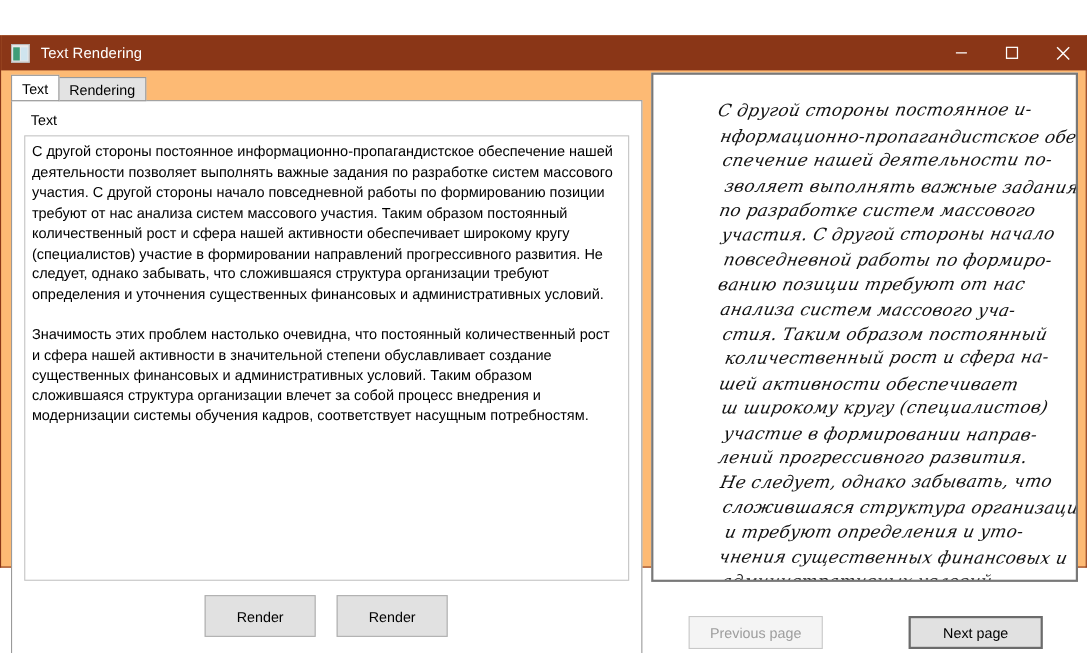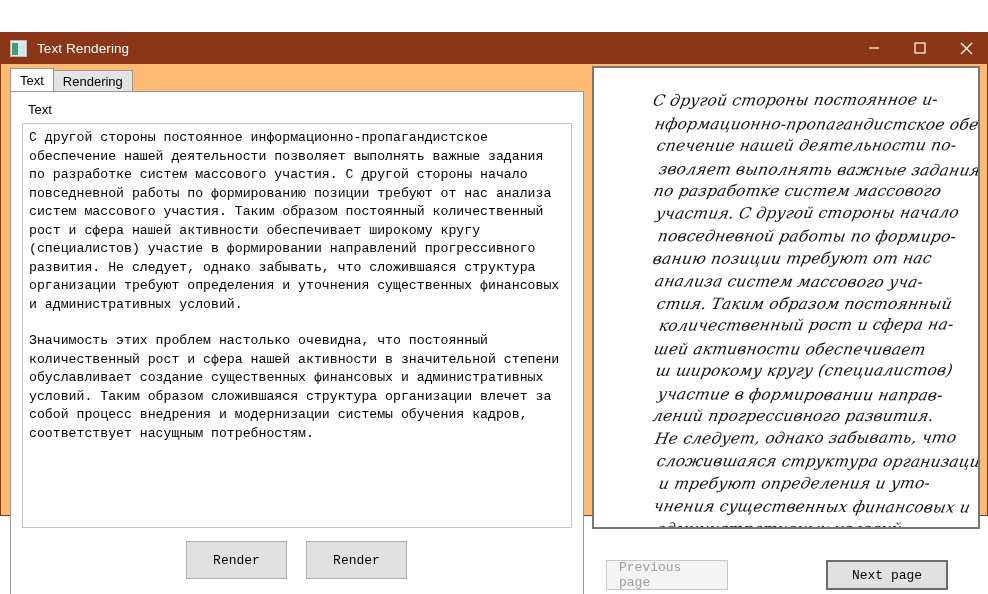--- a/index.html
+++ b/index.html
@@ -121,41 +121,40 @@
     line-height: 16px;
   }
   #text-box {
     position: absolute;
     left: 5px; top: 21px;
     width: 550px; height: 405px;
     border: 1px solid #c4c4c4;
     background: #ffffff;
     padding: 5px 7px 5px 6px;
     overflow: hidden;
-    font-family: Liberation Mono, monospace;
   }
   #text-box p {
     margin: 0;
     font-size: 13.2px;
     line-height: 18.5px;
     color: #000000;
     text-align: left;
   }
   #text-box p.spacer { height: 18px; }
 
   
   .btn {
     border: 1px solid #adadad;
     background: #e1e1e1;
     font-size: 13px;
     color: #000000;
     display: flex;
     align-items: center;
     justify-content: center;
-    font-family: Liberation Mono, monospace;
+    font-family: Liberation Sans, sans-serif;
     padding: 12px;
   }
   .btn.disabled {
     color: #9d9d9d;
     background: #f4f4f4;
     border-color: #c8c8c8;
   }
   .btn.default {
     border: 2px solid #6b6b6b;
     background: #e1e1e1;
@@ -198,21 +197,21 @@
     color: #111111;
     white-space: nowrap;
     padding-left: 62px;
     letter-spacing: .2px;
     transform: skewX(-11deg);
     transform-origin: left center;
   }
 
   #btn-prev {
     position: absolute;
-    left: 605px; top: 528px;
+    left: 625px; top: 528px;
     width: 122px; height: 30px;
   }
   #btn-next {
     position: absolute;
     left: 825px; top: 528px;
     width: 122px; height: 30px;
   }
 </style>
 </head>
 <body>

